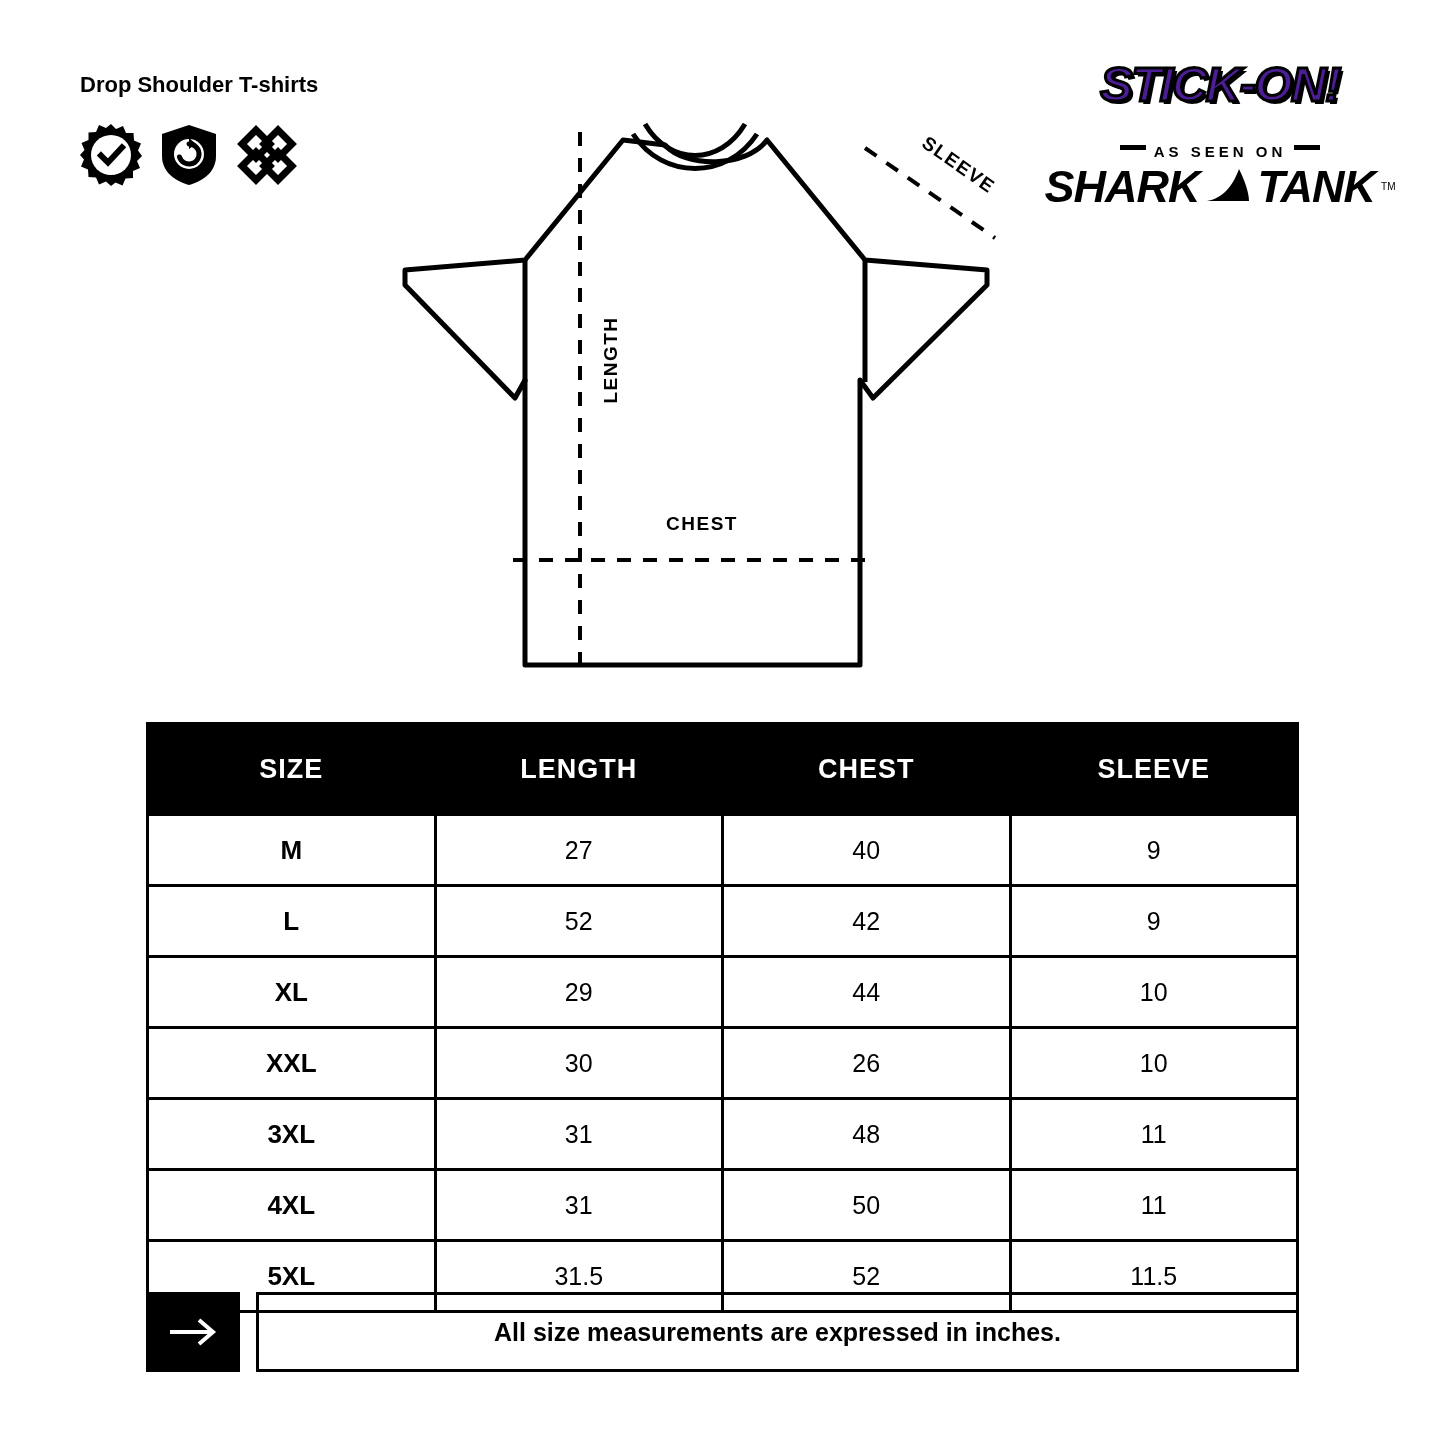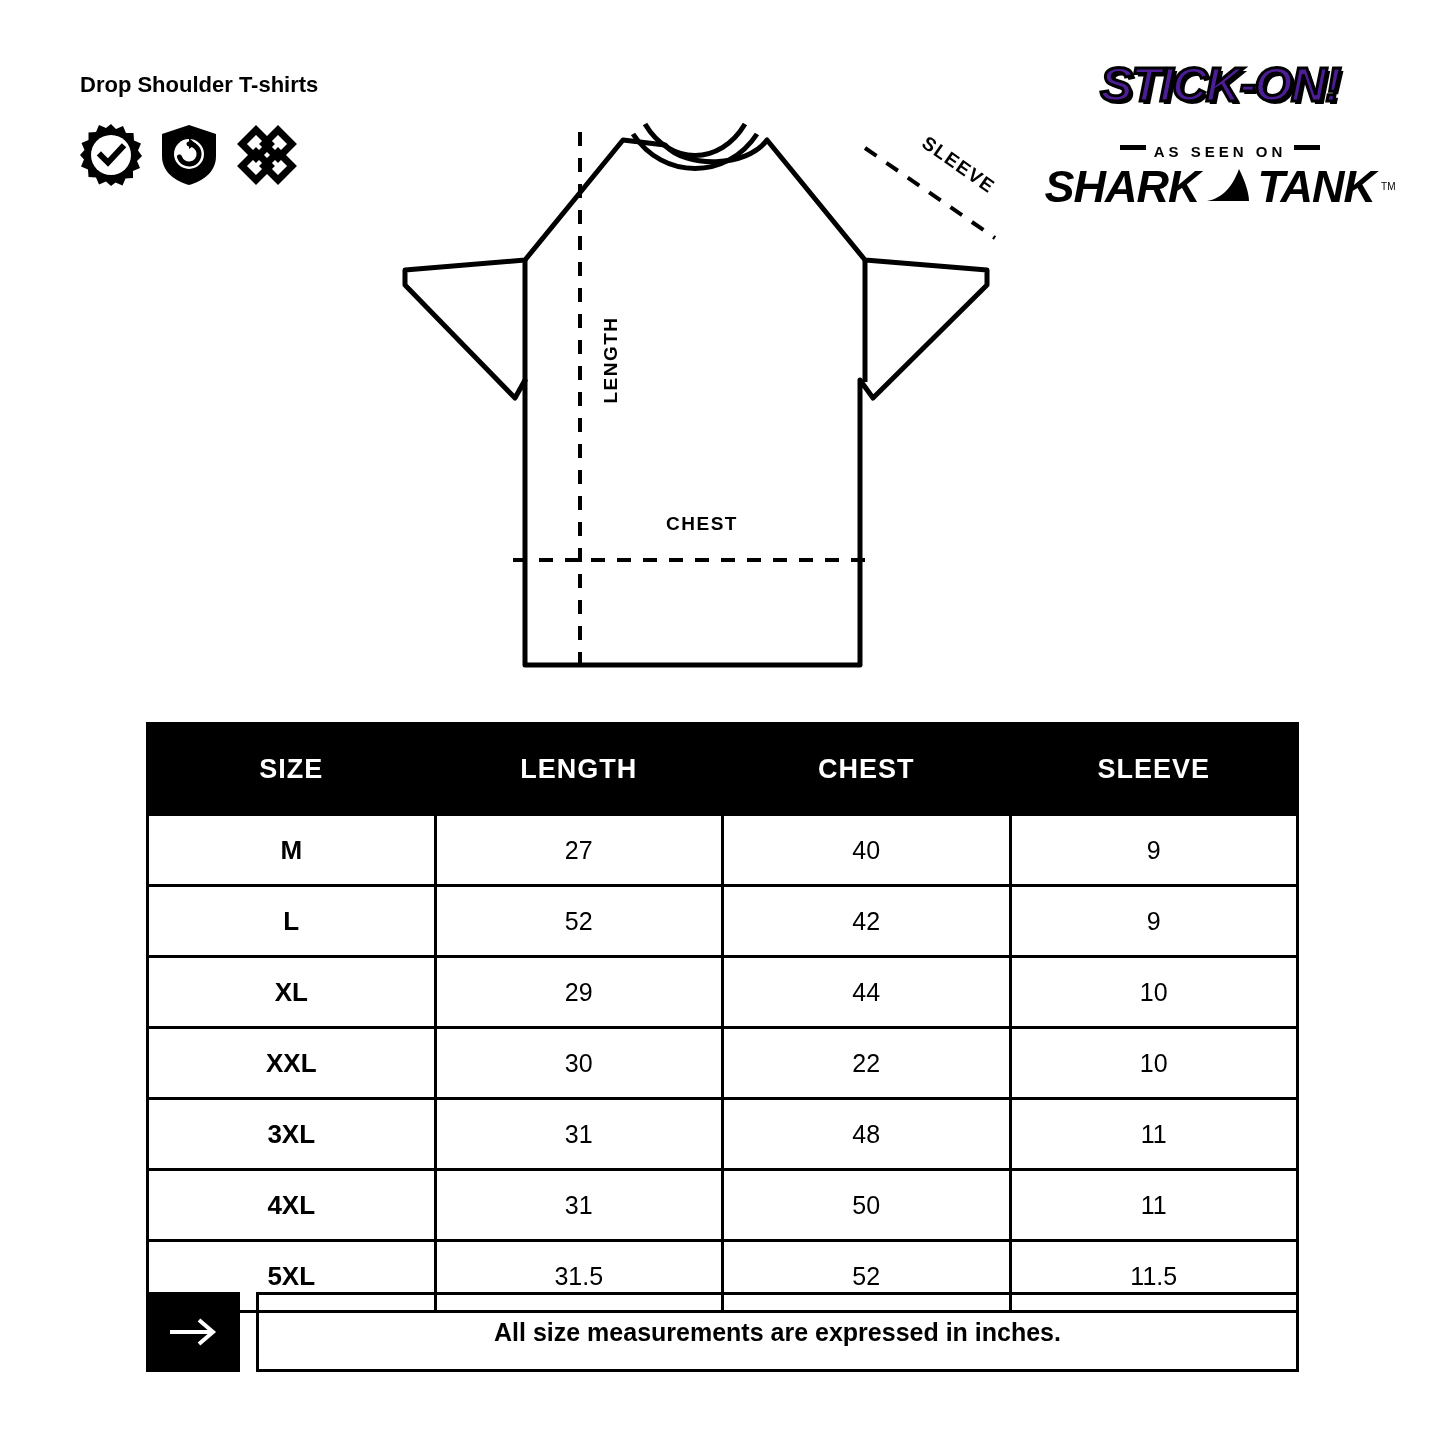--- a/index.html
+++ b/index.html
@@ -309,21 +309,21 @@
     </tr>
     <tr>
       <td class="size-col">XL</td>
       <td>29</td>
       <td>44</td>
       <td>10</td>
     </tr>
     <tr>
       <td class="size-col">XXL</td>
       <td>30</td>
-      <td>22</td>
+      <td>26</td>
       <td>10</td>
     </tr>
     <tr>
       <td class="size-col">3XL</td>
       <td>31</td>
       <td>48</td>
       <td>11</td>
     </tr>
     <tr>
       <td class="size-col">4XL</td>

